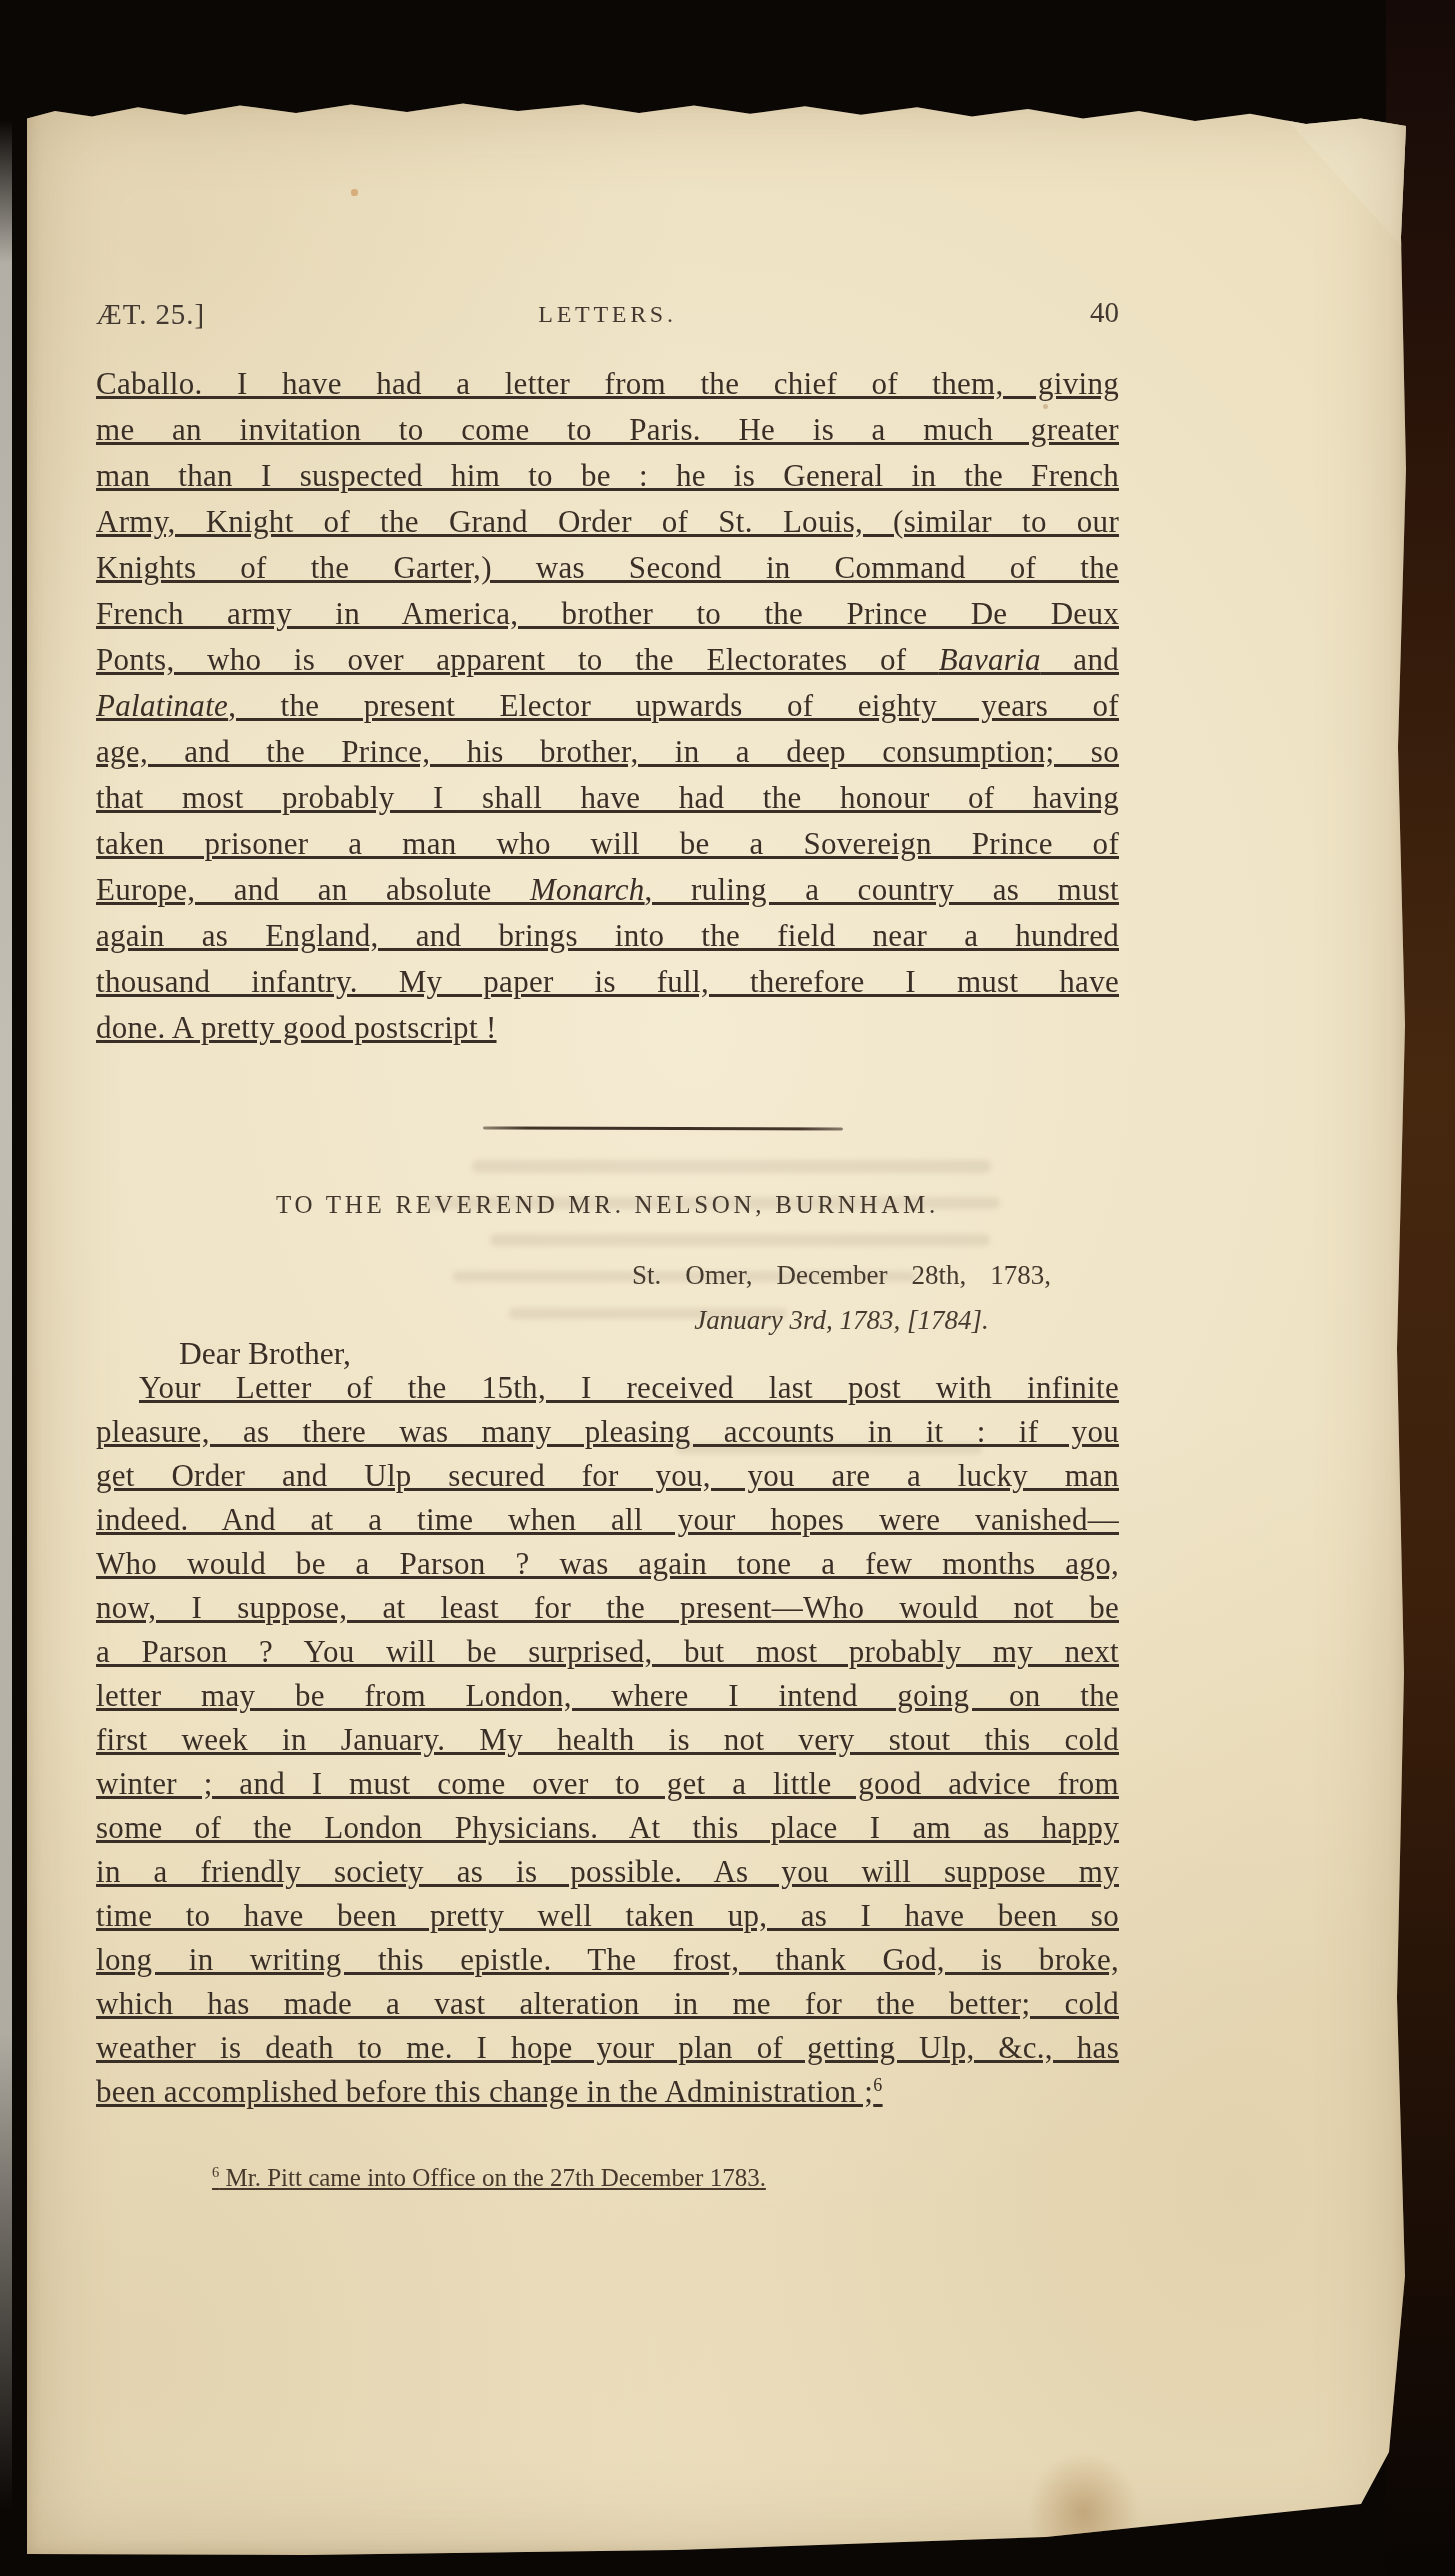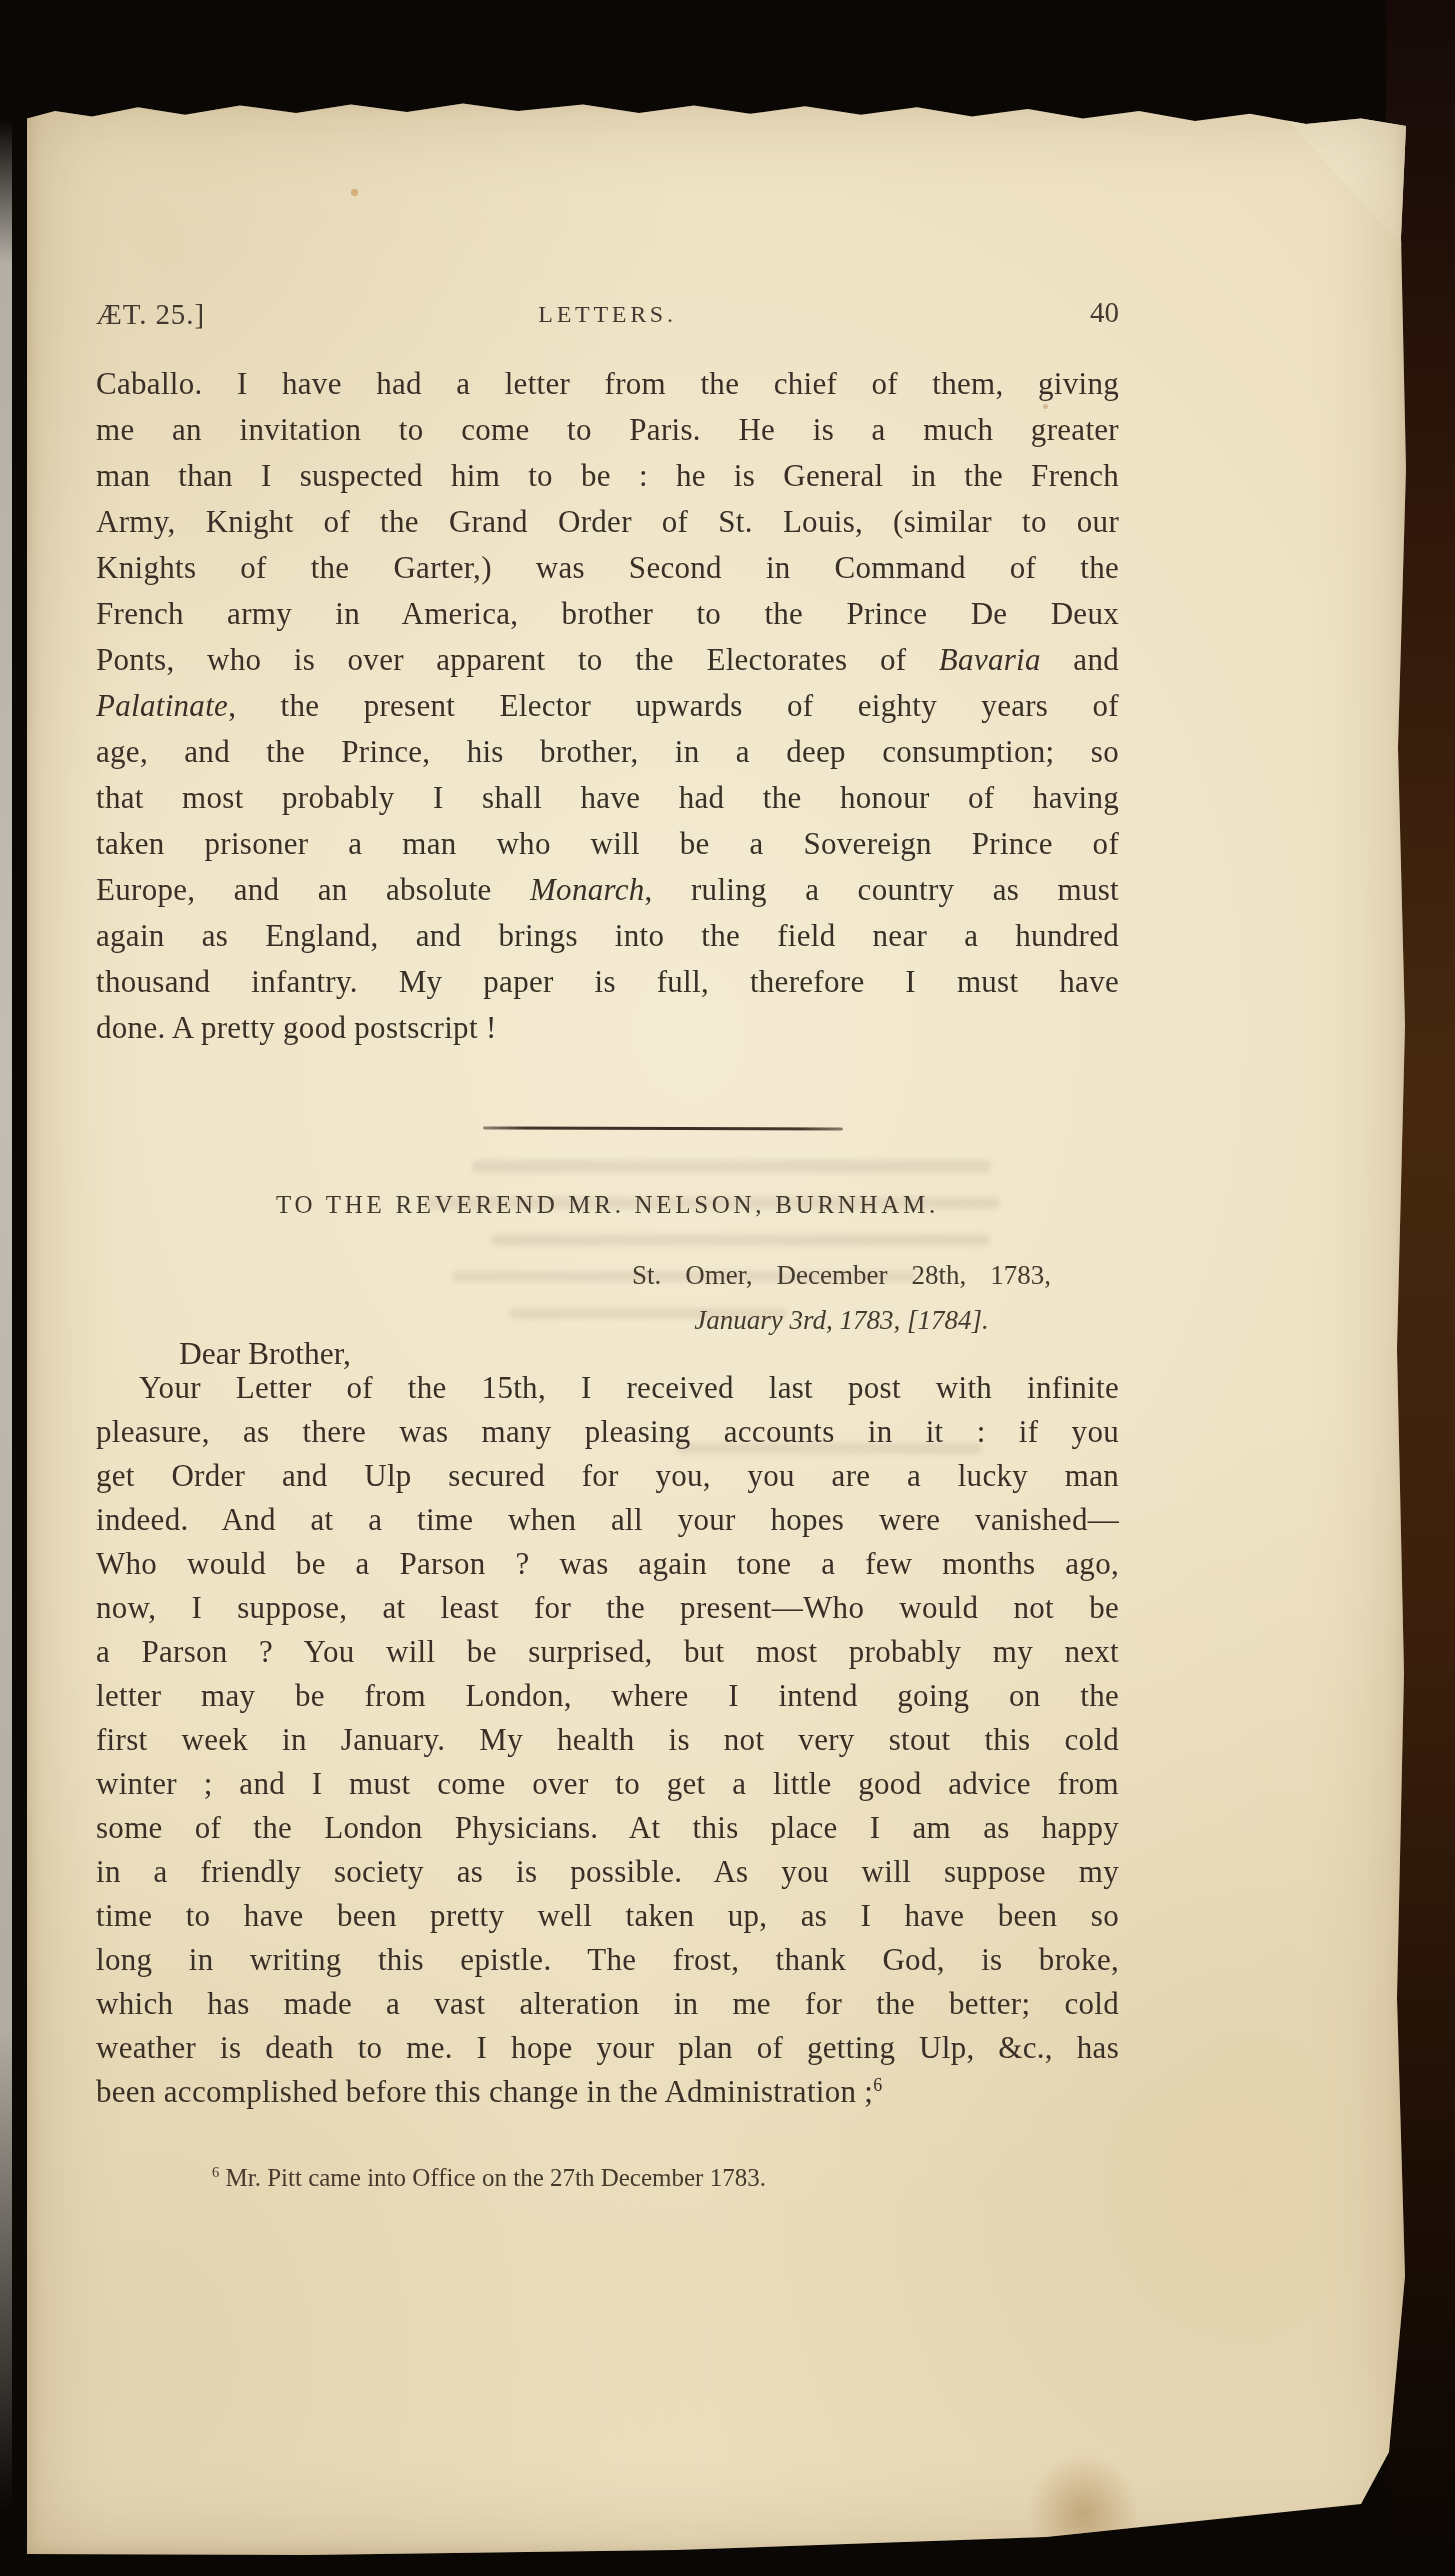--- a/index.html
+++ b/index.html
@@ -54,21 +54,21 @@
     background:linear-gradient(180deg,rgba(214,197,156,0) 0%,#d6c59c 12%,#cbb88e 55%,rgba(203,184,142,0) 100%);
     border-radius:5.6px;opacity:.55;
   }
   .column{position:absolute;left:69px;top:0;width:1023px;}
   
   .runhead{position:absolute;top:196px;left:0;width:100%;height:43px;color:#443931;}
   .runhead .aet{position:absolute;left:0;top:3.7px;font-size:29px;letter-spacing:0.9px;}
   .runhead .title{position:absolute;left:0;top:7.4px;width:100%;text-align:center;font-size:24px;letter-spacing:3.7px;}
   .runhead .folio{position:absolute;right:0;top:1.9px;font-size:29px;}
   
-  .tline{text-align:justify;text-align-last:justify;}
+  .tline{text-align:justify;text-align-last:justify;text-decoration:underline;}
   .tline-last{text-align-last:left;}
   .para1{position:absolute;top:263px;left:0;width:100%;font-size:31px;line-height:46px;letter-spacing:0.3px;}
   .section-rule{
     position:absolute;top:1029px;left:387px;width:360px;height:2.8px;
     background:linear-gradient(90deg,rgba(66,52,40,.55),#43342a 12%,#3c2e25 55%,#46372c 88%,rgba(66,52,40,.6));
     transform:rotate(.18deg);border-radius:1.9px;
   }
   .letter-heading{
     position:absolute;top:1093px;left:0;width:100%;text-align:center;
     font-size:25px;letter-spacing:3.7px;color:#42372c;

